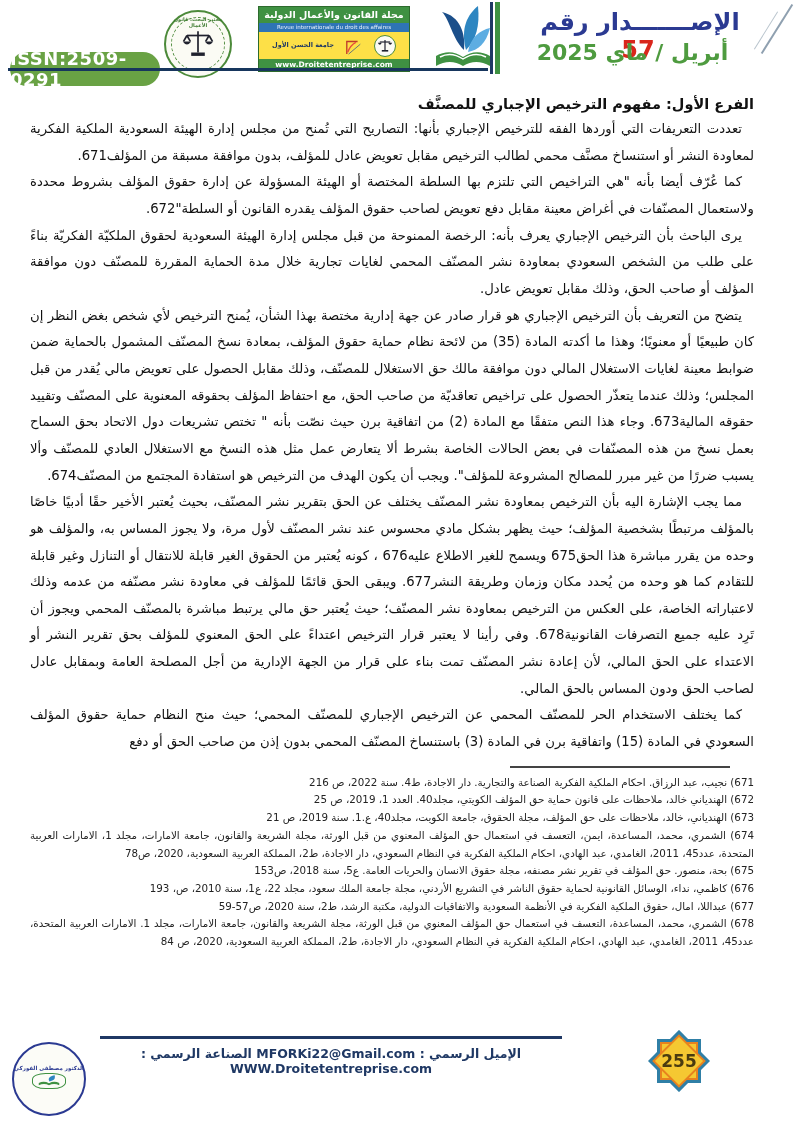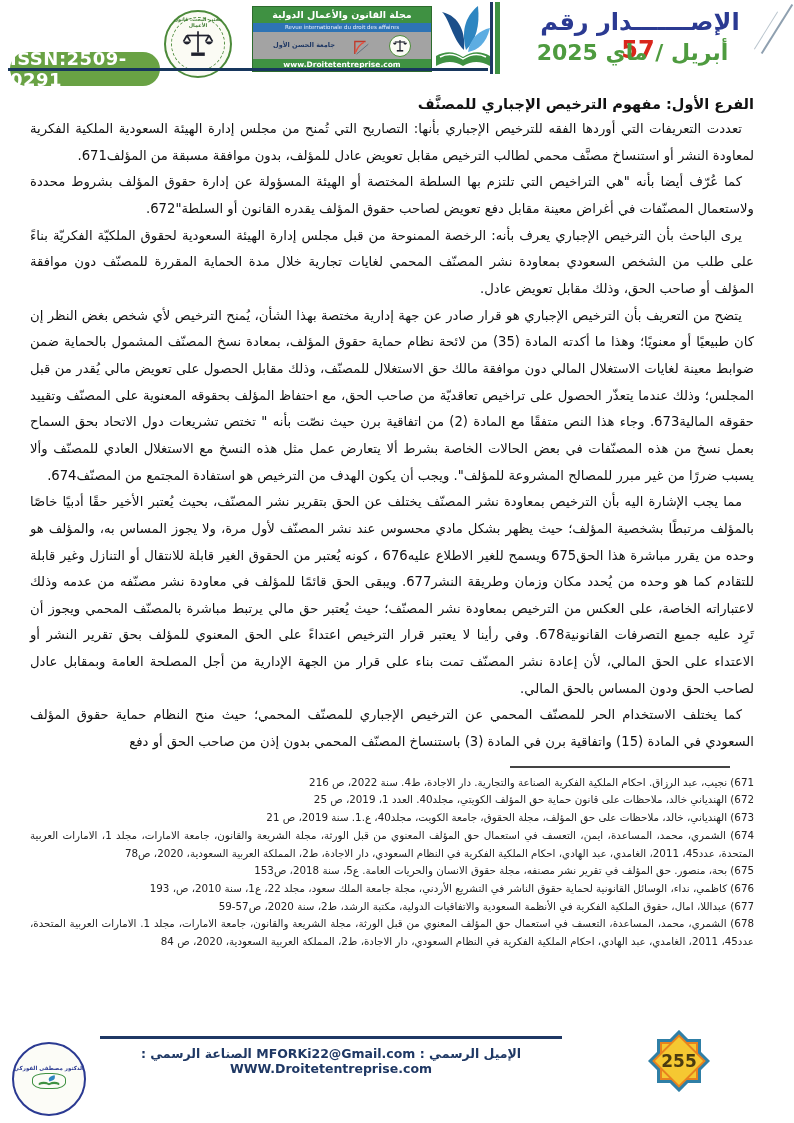--- a/index.html
+++ b/index.html
@@ -12,28 +12,28 @@
   .issn-pill { position:absolute; left:10px; top:28px; width:150px; height:34px;
                background:#69A244; border-radius:17px; color:#fff; font-weight:bold;
                font-size:18px; display:flex; align-items:center; justify-content:center;
                letter-spacing:.5px; direction:ltr;margin-top:24px; }
   .lab-logo { position:absolute; left:164px; top:10px; width:68px; height:68px;
               border-radius:50%; background:#fbfbf4; border:2px solid #4c8a3a;
               display:flex; align-items:center; justify-content:center; }
   .lab-logo .ring { position:absolute; inset:5px; border-radius:50%; border:1px dashed #4c8a3a; }
   .lab-ring-text { position:absolute; top:4px; width:100%; text-align:center; font-size:5px;
                    color:#3c7a2e; font-weight:bold; }
-  .banner { position:absolute; left:252px; top:6px; width:180px; height:66px;
+  .banner { position:absolute; left:258px; top:6px; width:152px; height:66px;
             border:1px solid #2d6b2d; background:#fff; display:flex; flex-direction:column; }
   .banner-title { background:#3F9142; color:#fff; font-size:9.5px; font-weight:bold;
                   text-align:center; height:16px; line-height:16px; }
   .banner-sub { background:#2E74B5; color:#eaf2fb; font-size:5.5px; text-align:center;
                 height:9px; line-height:9px; direction:ltr; }
   .banner-mid { flex:1; display:flex; align-items:center; justify-content:space-evenly;
-                background:#a3a3a3; padding:0 2px; }
+                background:#fde047; padding:0 2px; }
   .banner-mid .mini-circle { width:22px; height:22px; border-radius:50%;
                 border:1.5px solid #4c8a3a; background:#fbfbf4; display:flex;
                 align-items:center; justify-content:center; }
   .banner-univ { font-size:6.5px; color:#1F3864; font-weight:bold; text-align:center; line-height:1.3; }
   .banner-site { background:#3F9142; color:#fff; font-size:7.5px; font-weight:bold;
                  text-align:center; height:12px; line-height:12px; direction:ltr; }
   .book-logo { position:absolute; left:434px; top:4px; }
   .header-divider-dark  { position:absolute; left:490px; top:2px; width:3px; height:72px; background:#1F3864; }
   .header-divider-green { position:absolute; left:495px; top:2px; width:5px; height:72px; background:#3F9142; }
   .issue-line { position:absolute; left:520px; top:8px; width:240px; text-align:center;

